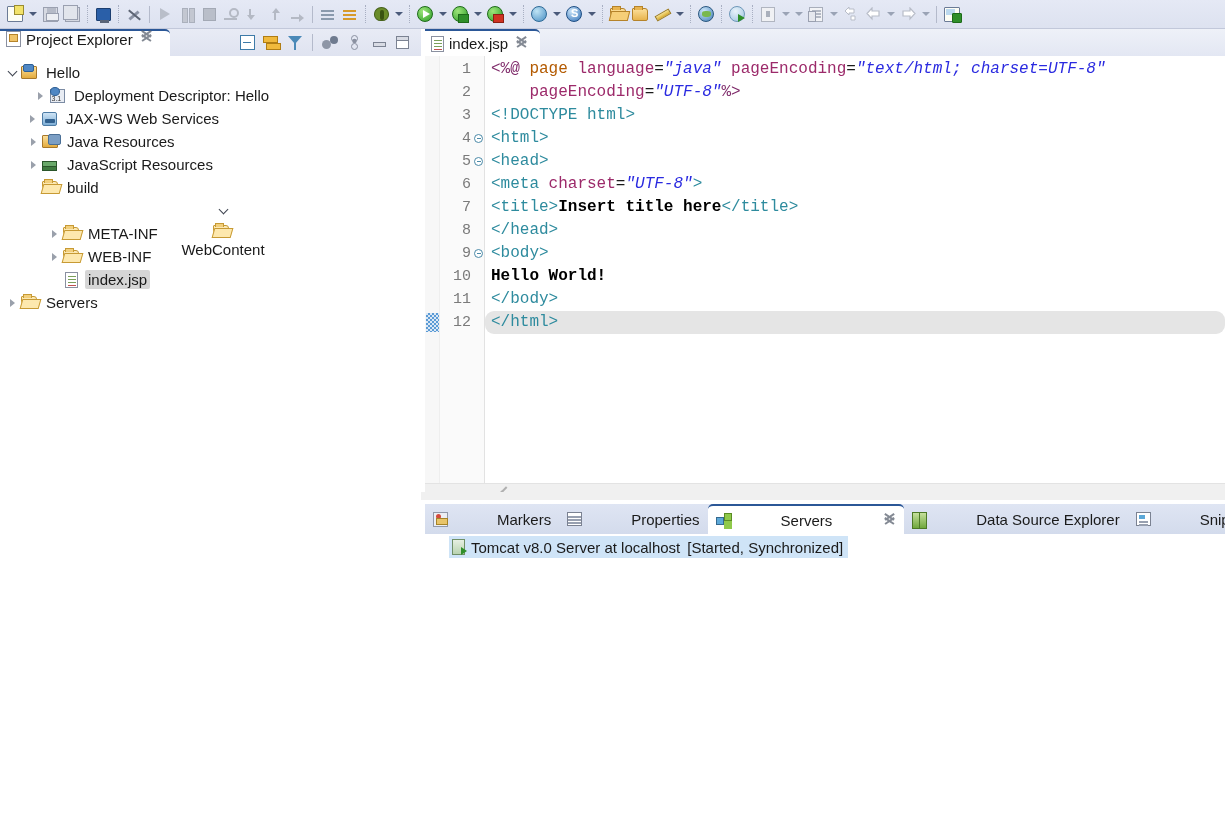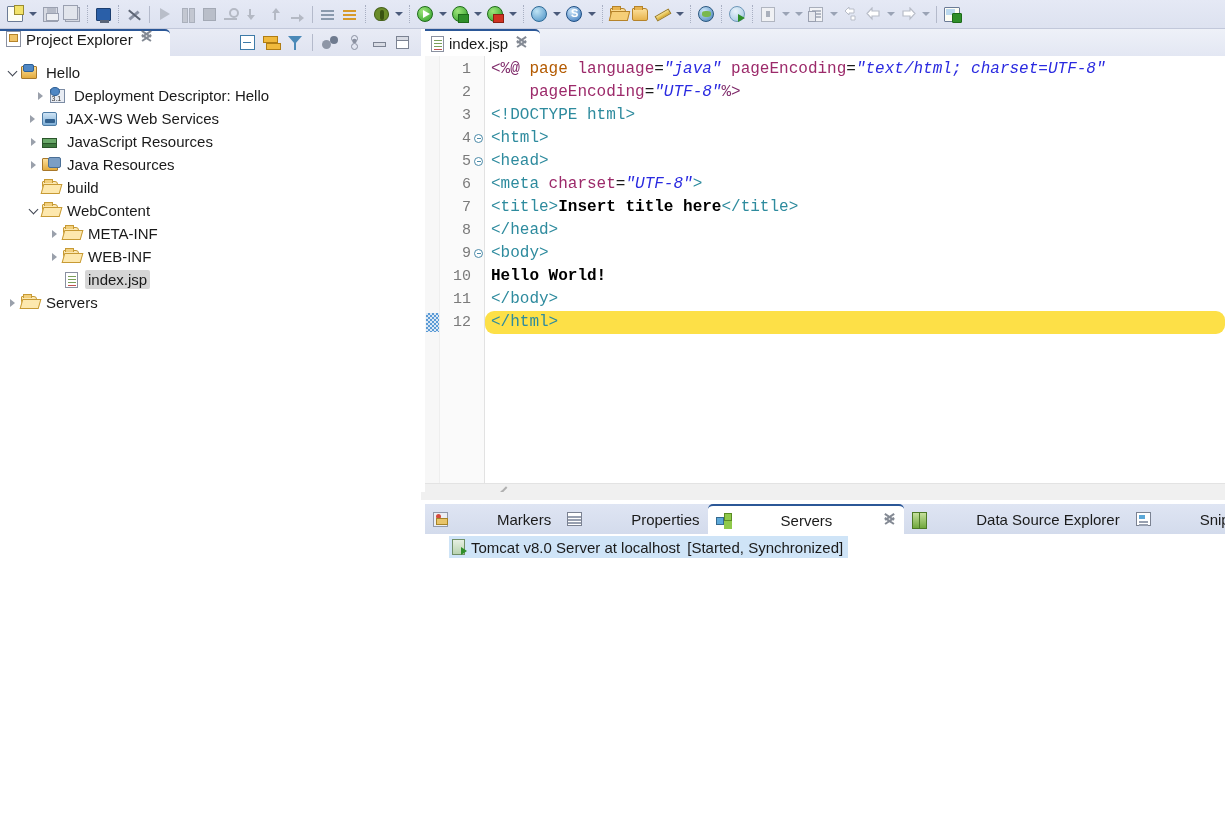--- a/index.html
+++ b/index.html
@@ -259,21 +259,21 @@
     width:9px;height:9px;border:1px solid #4b8aa8;border-radius:50%;
     background:#fff; position:relative;
   }
   .fold-mark::after{content:"";position:absolute;left:1.5px;top:3px;width:4px;height:1.4px;background:#4b8aa8;}
   #code {
     flex:1 1 auto; position:relative; padding-top:2px; overflow:hidden;
     font-family:"Liberation Mono", monospace; font-size:16px;
     background:#fff;
   }
   #code .cl { height:23px; line-height:23px; white-space:pre; padding-left:6px; }
-  #code .cl.cur { background:#fde047;border-radius:9px; }
+  #code .cl.cur { background:#e5e5e5;border-radius:9px; }
   .t-tag  { color:#2e8b9e; }
   .t-jsp  { color:#7f2a6a; }
   .t-kw   { color:#b35a00; }
   .t-attr { color:#9c2a6a; }
   .t-val  { color:#2a2ae0; font-style:italic; }
   .t-eq   { color:#1a1a1a; }
   .t-txt  { color:#000; font-weight:bold; }
   .t-doct { color:#2e8b9e; }
   #ed-hscroll {
     position:absolute; left:4px; bottom:0; width:800px; height:17px;
@@ -538,39 +538,39 @@
       <div class="tree-row" style="padding-left: 24px;">
         <span class="twisty r"></span>
         <span class="t-icon">
           <span class="ic ti-ws"></span>
         </span>
         <span class="t-label">JAX-WS Web Services</span>
       </div>
       <div class="tree-row" style="padding-left: 25px;">
         <span class="twisty r"></span>
         <span class="t-icon">
-          <span class="ic ti-js"></span>
-        </span>
-        <span class="t-label">JavaScript Resources</span>
+          <span class="ic ti-jr"></span>
+        </span>
+        <span class="t-label">Java Resources</span>
       </div>
       <div class="tree-row" style="padding-left: 25px;">
         <span class="twisty r"></span>
         <span class="t-icon">
-          <span class="ic ti-jr"></span>
-        </span>
-        <span class="t-label">Java Resources</span>
+          <span class="ic ti-js"></span>
+        </span>
+        <span class="t-label">JavaScript Resources</span>
       </div>
       <div class="tree-row" style="padding-left: 25px;">
         <span class="twisty "></span>
         <span class="t-icon">
           <span class="ic ti-folder"></span>
         </span>
         <span class="t-label">build</span>
       </div>
-      <div class="tree-row" style="padding-left: 25px;">
+      <div class="tree-row" style="padding-left: 25px; flex-direction: column;">
         <span class="twisty d"></span>
         <span class="t-icon">
           <span class="ic ti-folder"></span>
         </span>
         <span class="t-label">WebContent</span>
       </div>
       <div class="tree-row" style="padding-left: 46px; text-align: center;">
         <span class="twisty r"></span>
         <span class="t-icon">
           <span class="ic ti-folder"></span>

